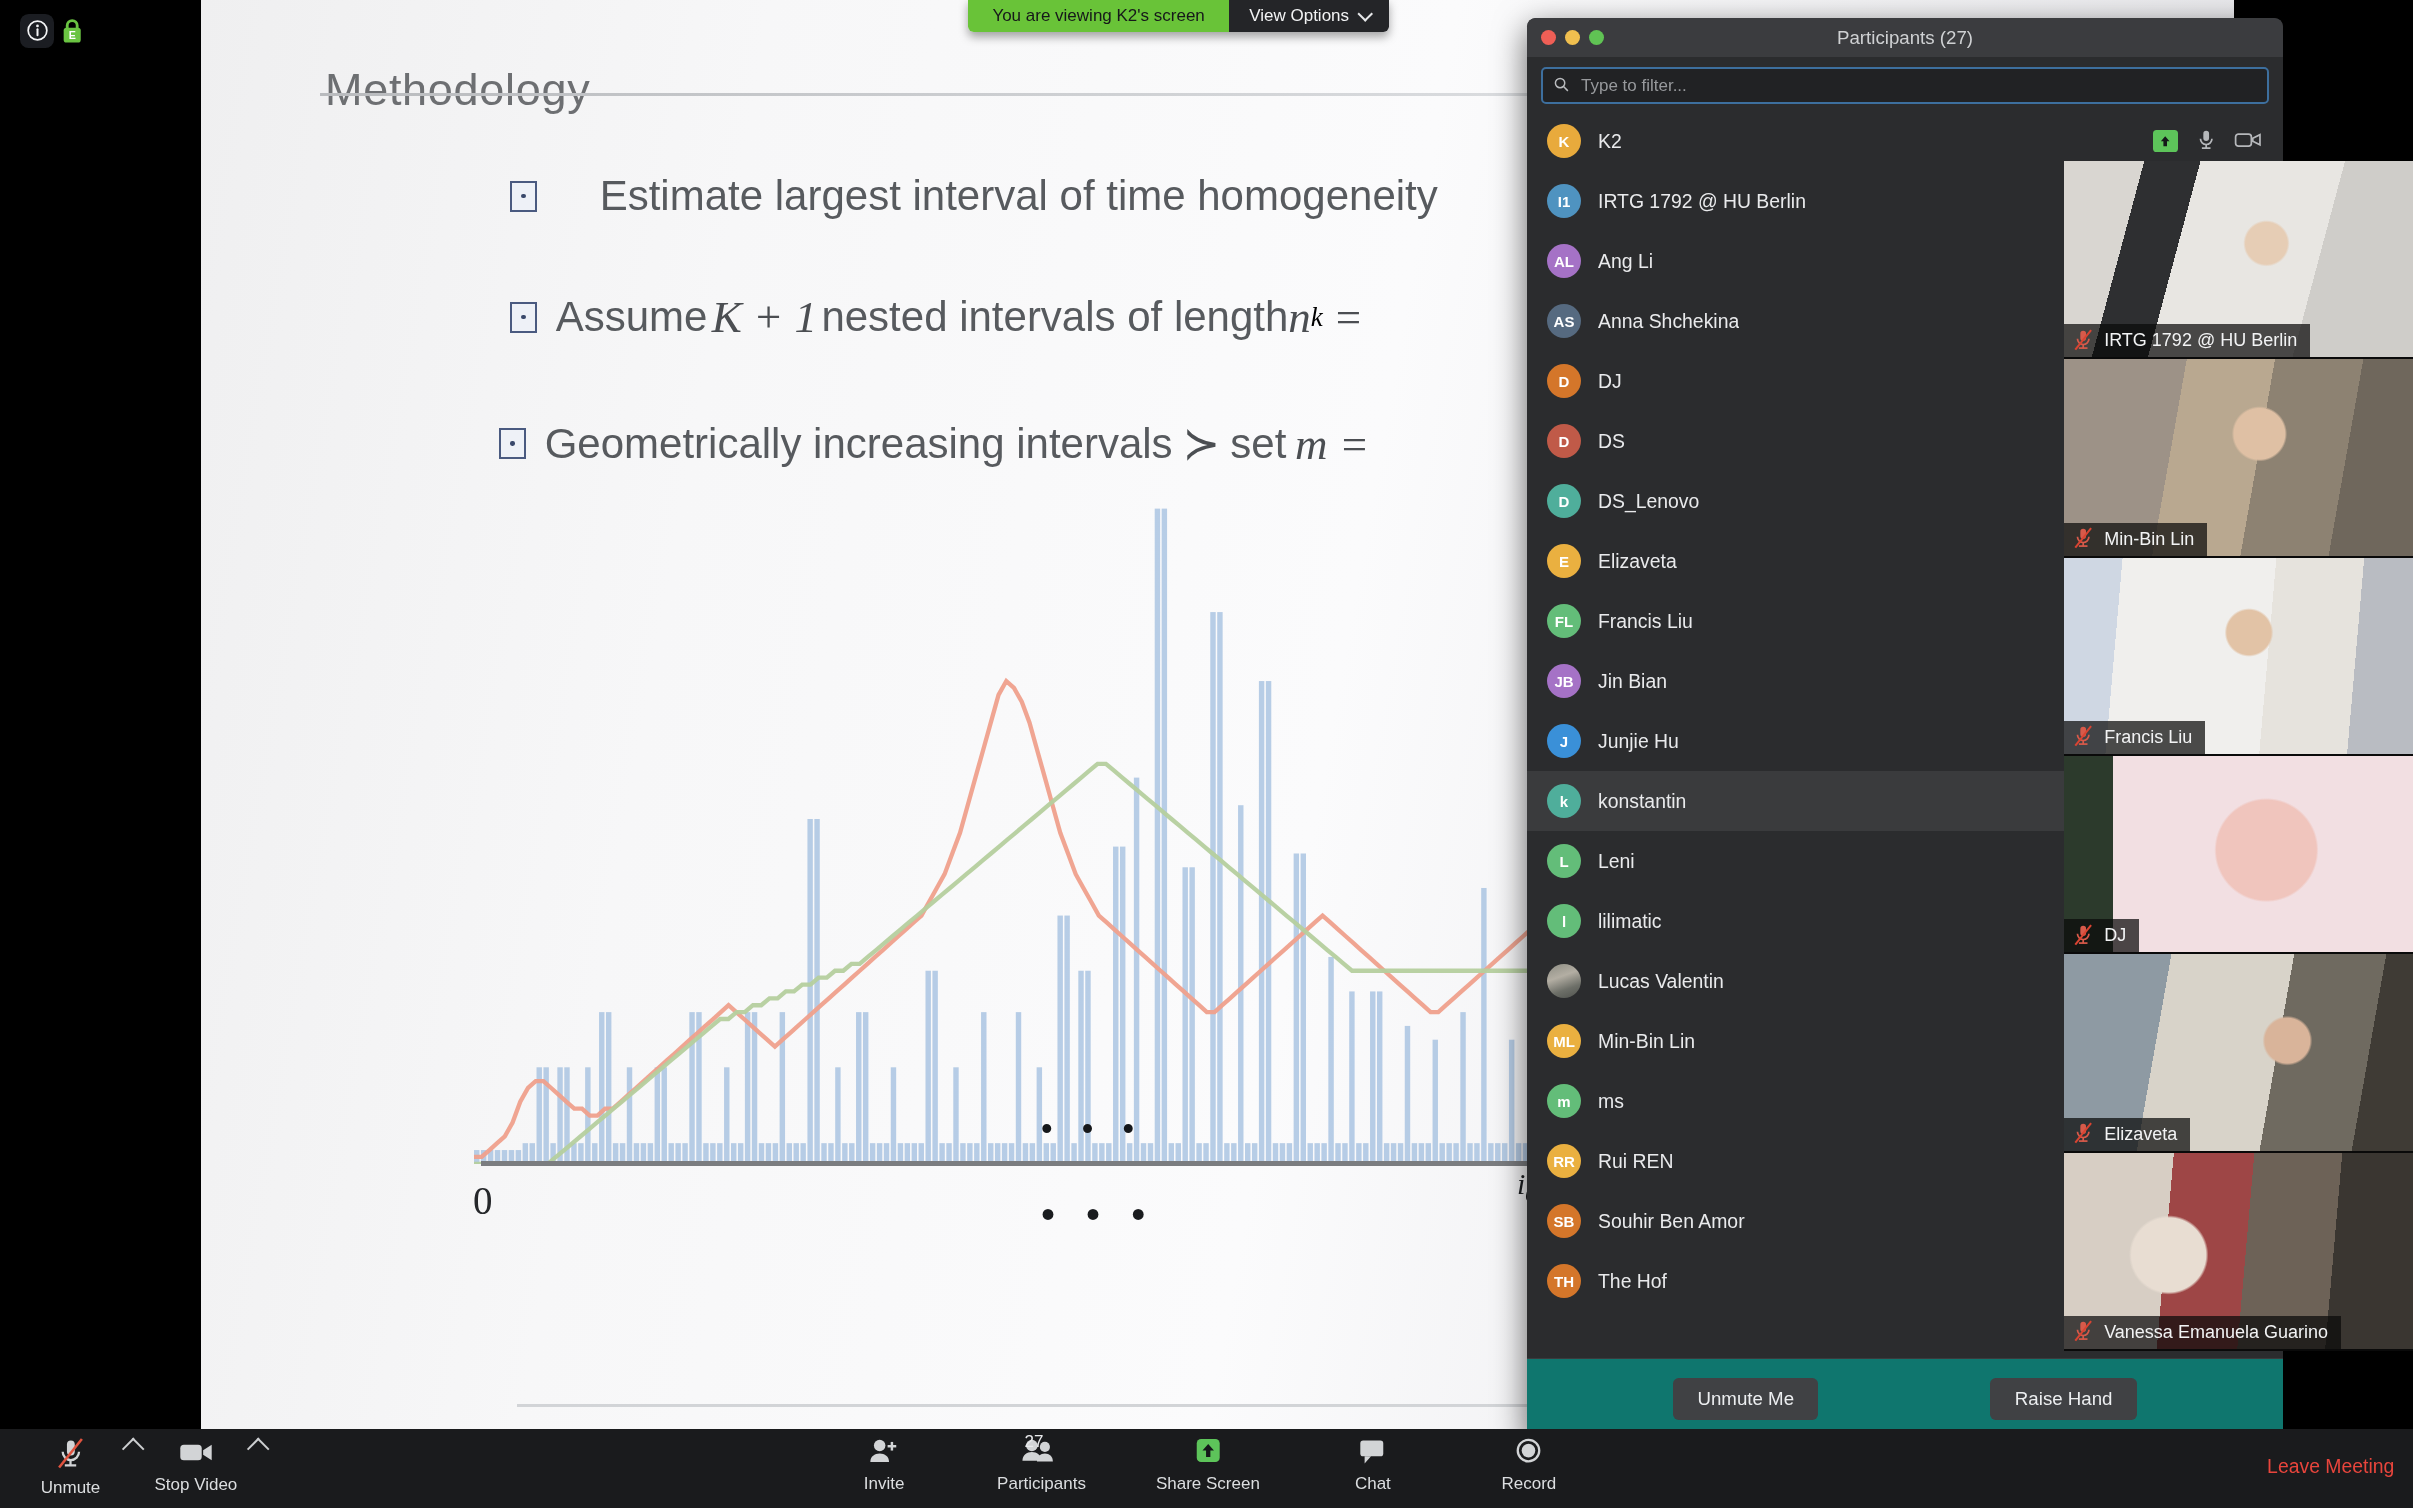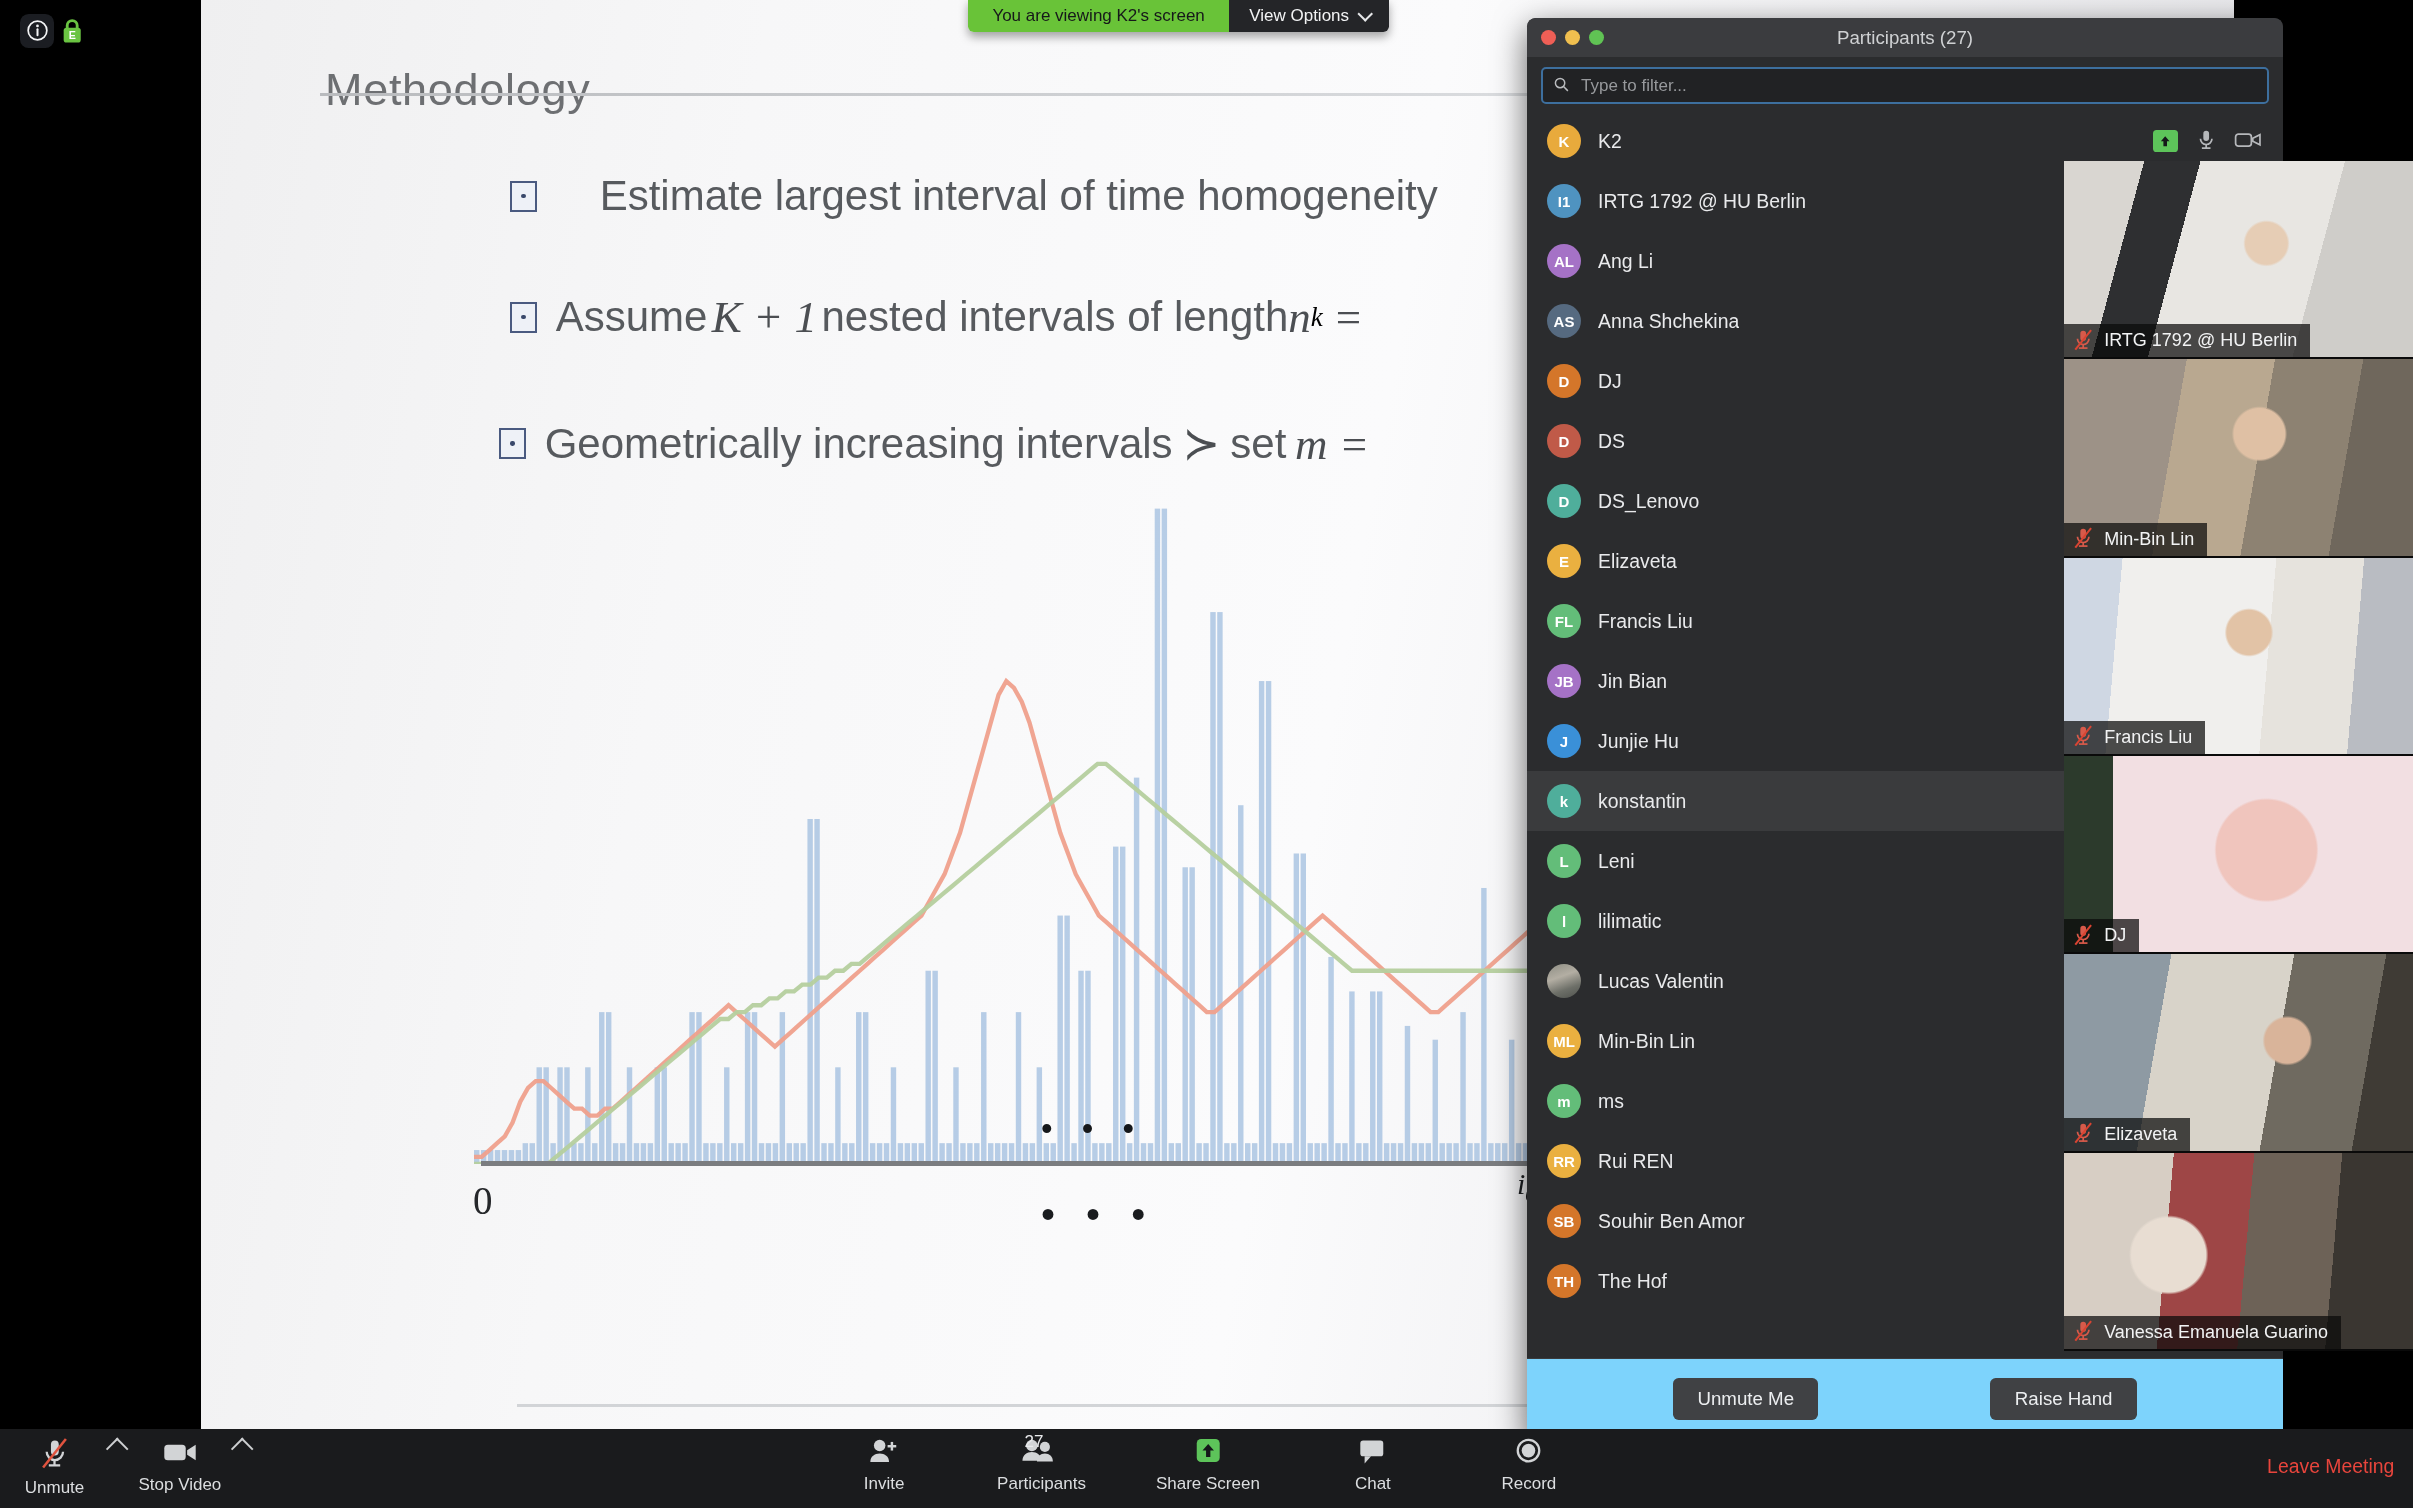--- a/index.html
+++ b/index.html
@@ -81,36 +81,36 @@
   .prow{height:60px;display:flex;align-items:center;padding:0 20px 0 20px;gap:17px;position:relative;}
   .prow.hl{background:#3a3b3d;}
   .av{width:34px;height:34px;border-radius:50%;flex:0 0 auto;display:flex;align-items:center;
     justify-content:center;color:#fff;font-size:15px;font-weight:600;overflow:hidden;}
   .av.photo{background:linear-gradient(160deg,#8d8d83 0%,#b3aea3 38%,#6d6f68 70%,#4f524d 100%);}
   .pname{color:#e9eaec;font-size:19.4px;white-space:nowrap;overflow:hidden;text-overflow:ellipsis;}
   .prow-icons{margin-left:auto;display:flex;align-items:center;gap:16px;}
   .badge-up{width:24.4px;height:21.5px;border-radius:3.6px;background:#5dc45a;display:flex;
     align-items:center;justify-content:center;}
   .pwin-foot{flex:0 0 auto;height:80px;border-top:1.4px solid #3a3b3d;display:flex;
-    align-items:center;justify-content:center;gap:172px;background:#7dd3fc;}
+    align-items:center;justify-content:center;gap:172px;background:#0f766e;}
   .pbtn{background:#404144;color:#eceef0;border:0;border-radius:5.7px;padding:10px 24.4px;
     font-size:18.7px;font-family:"Liberation Sans",sans-serif;cursor:pointer;}
 
   
   .strip{position:absolute;left:2064px;top:161px;width:349px;height:1190px;z-index:70;
     display:flex;flex-direction:column;}
   .tile{position:relative;width:349px;height:198px;overflow:hidden;border-bottom:2.2px solid #0a0a0a;}
   .tile .bgimg{position:absolute;inset:0;}
   .tile-lab{position:absolute;left:0;bottom:0;height:33px;background:rgba(10,10,10,.72);
     display:flex;align-items:center;gap:8.6px;padding:0 13px 0 7.2px;max-width:100%;}
   .tile-lab .nm{color:#f2f3f4;font-size:18px;white-space:nowrap;}
 
   
   .toolbar{position:absolute;left:0;bottom:0;width:2413px;height:79px;background:#1a1b1d;z-index:80;}
-  .tb-left{position:absolute;left:0;top:0;height:79px;display:flex;align-items:flex-start;}
+  .tb-left{position:absolute;left:16px;top:0;height:79px;display:flex;align-items:flex-start;}
   .tb-item{width:auto;min-width:86px;padding:7.2px 11.5px 0 11.5px;display:flex;flex-direction:column;
     align-items:center;gap:4.3px;cursor:pointer;}
   .tb-item .lbl{color:#dcdee0;font-size:17px;white-space:nowrap;}
   .caret{width:14.4px;height:14.4px;border-left:2.9px solid #cdcfd1;border-top:2.9px solid #cdcfd1;
     transform:rotate(45deg);margin-top:11.5px;cursor:pointer;}
   .tb-center{position:absolute;left:0;right:0;top:0;height:79px;display:flex;
     align-items:flex-start;justify-content:center;gap:47px;}
   .leave{position:absolute;right:18.7px;top:26px;color:#e8453c;font-size:19.4px;cursor:pointer;}
   .cnt{position:absolute;color:#e9eaec;font-size:17px;}
 </style>

